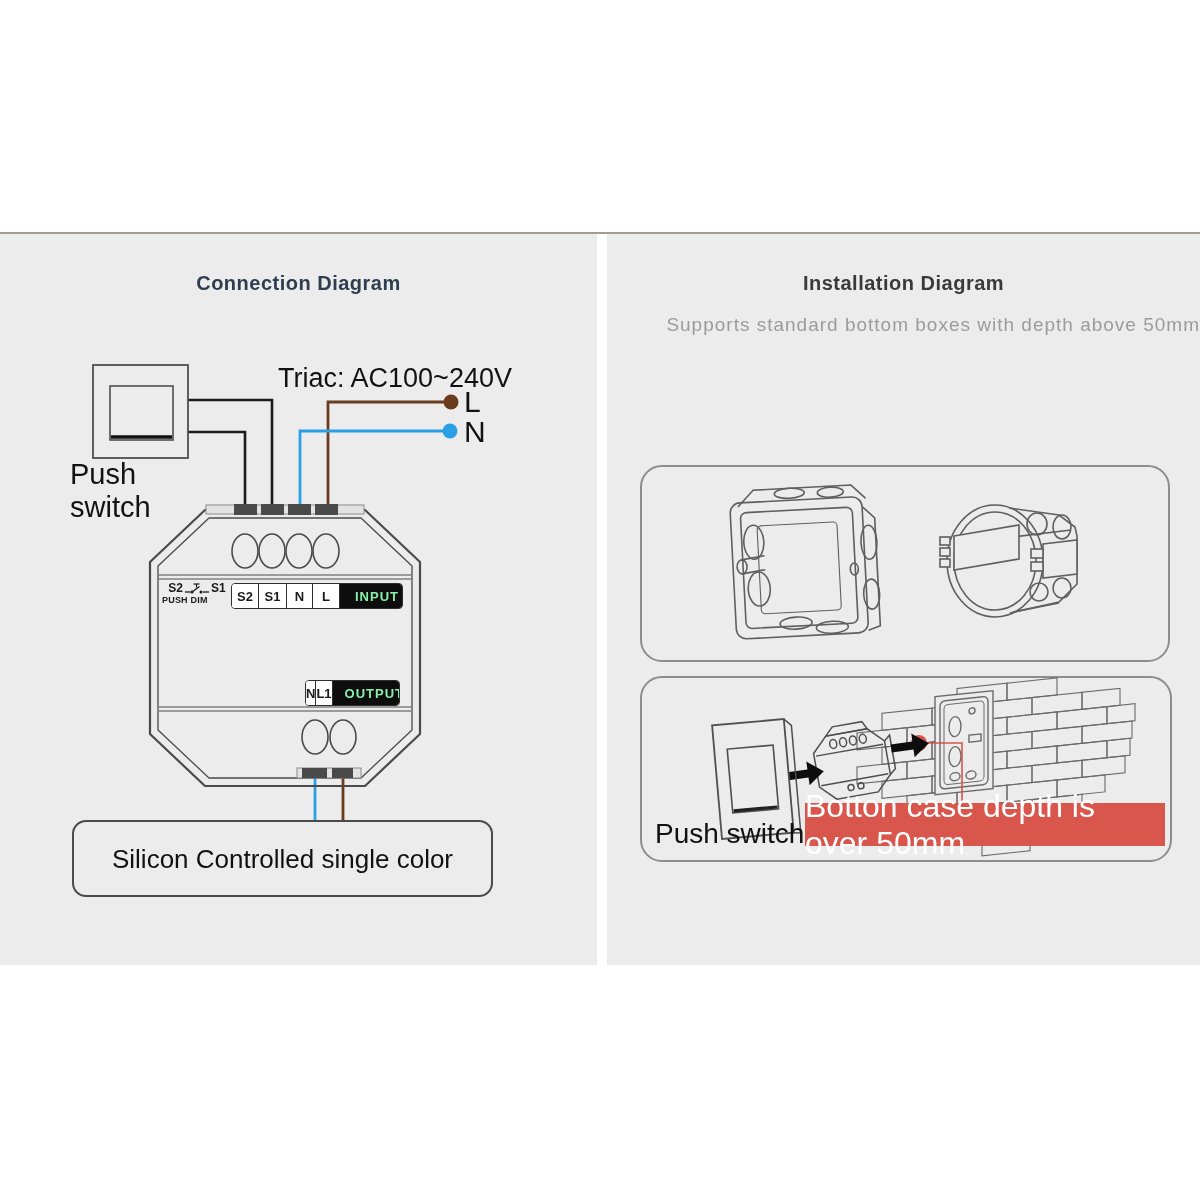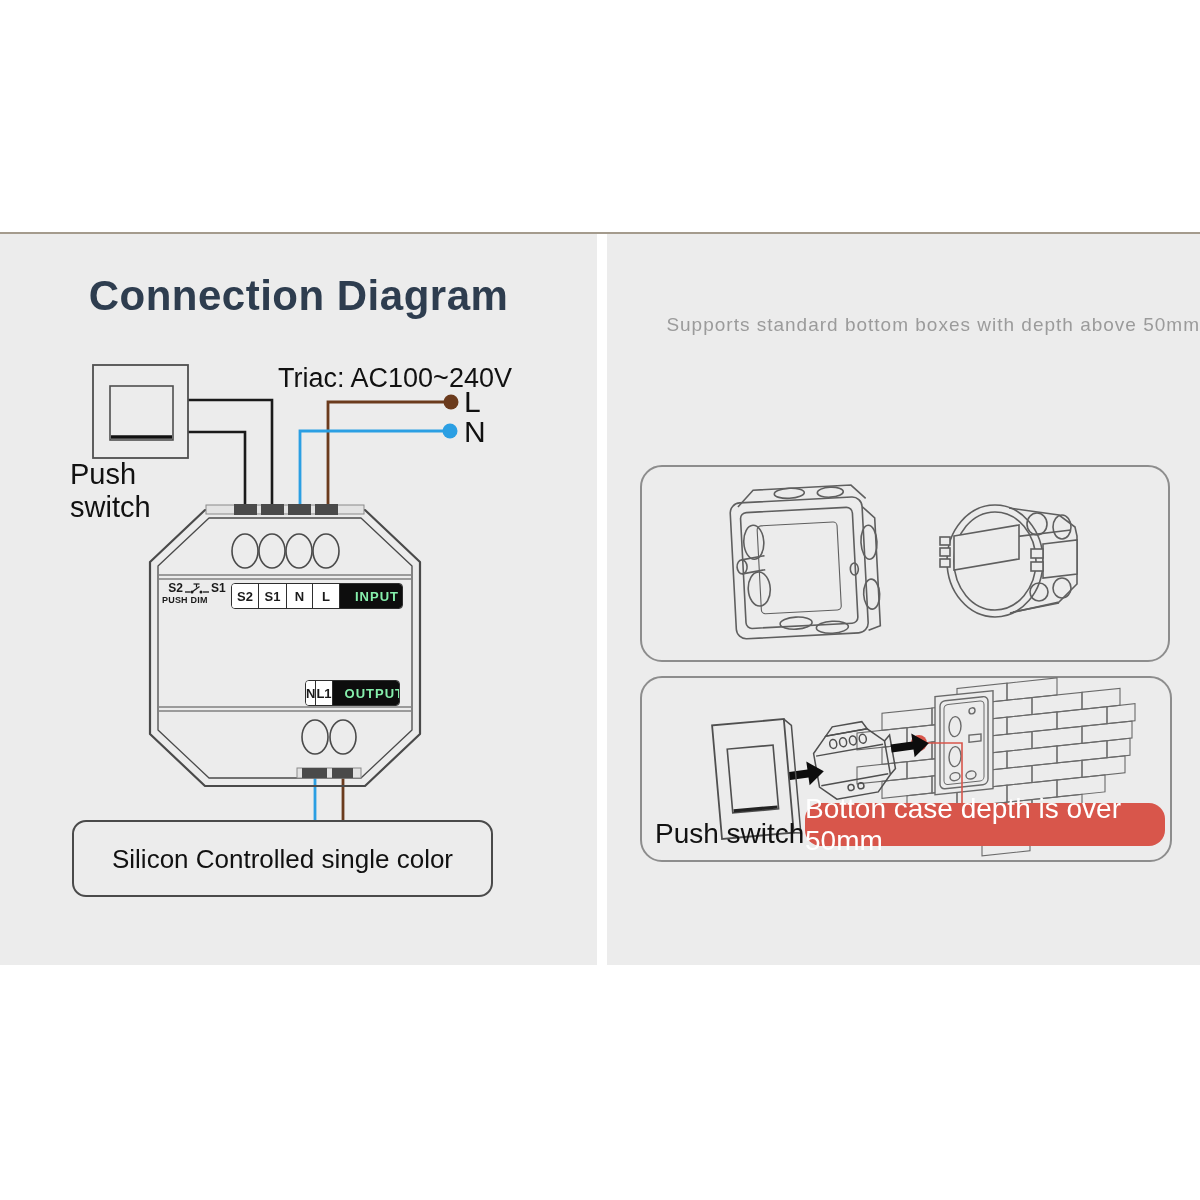--- a/index.html
+++ b/index.html
@@ -2,21 +2,21 @@
 <html><head>
 <meta charset="utf-8">
 <style>
   html,body{margin:0;padding:0;}
   body{width:1200px;height:1200px;background:#ffffff;font-family:"Liberation Sans","DejaVu Sans",sans-serif;overflow:hidden;}
   .page{position:relative;width:1200px;height:1200px;}
   .top-rule{position:absolute;left:0;top:232px;width:1200px;height:2px;background:#a49b8d;}
   .panel{position:absolute;top:234px;height:731px;background:#ececec;}
   .panel-left{left:0;width:597px;}
   .panel-right{left:607px;width:593px;}
-  .panel-title{position:absolute;left:0;top:38px;width:100%;text-align:center;font-size:42px;font-weight:700;letter-spacing:.5px;}
+  .panel-title{position:absolute;left:0;top:38px;width:100%;text-align:center;font-size:20px;font-weight:700;letter-spacing:.5px;}
   .panel-title.left{color:#2e3d4f;}
   .panel-title.right{color:#3a3a3a;}
   .subtitle{position:absolute;left:0;top:80px;width:100%;text-align:right;font-size:19px;letter-spacing:1px;color:#9b9b9b;}
   .panel-svg{position:absolute;left:0;top:0;z-index:1;}
   .lbl{position:absolute;color:#111;z-index:2;}
   .lbl-pushswitch{left:70px;top:224px;width:150px;font-size:29px;}
   .lbl-input{left:270px;top:129px;width:250px;text-align:center;font-size:27px;}
   .lbl-L{left:464px;top:151px;font-size:30px;}
   .lbl-N{left:464px;top:181px;font-size:30px;}
   .tstrip{position:absolute;display:flex;height:26px;border:1.5px solid #2e2e2e;border-radius:4px;overflow:hidden;background:#fff;z-index:2;box-sizing:border-box;}
@@ -26,21 +26,21 @@
   .strip-output{left:305px;top:446px;width:95px;}
   .switch-legend{position:absolute;left:162px;top:347px;width:70px;z-index:2;color:#1a1a1a;}
   .switch-legend .row1{display:flex;align-items:center;justify-content:center;gap:2px;font-size:12px;font-weight:700;}
   .switch-legend .row2{text-align:left;font-size:9px;font-weight:700;letter-spacing:.2px;margin-top:0px;}
   .load-box{position:absolute;left:72px;top:586px;width:421px;height:77px;border:2px solid #4a4a4a;border-radius:14px;box-sizing:border-box;display:flex;flex-direction:column;align-items:center;justify-content:center;z-index:2;}
   .load-box div{font-size:26px;color:#111;line-height:34px;}
   .inst-box{position:absolute;border:2px solid #8d8d8d;border-radius:22px;box-sizing:border-box;z-index:0;}
   .inst-box1{left:33px;top:231px;width:530px;height:197px;}
   .inst-box2{left:33px;top:442px;width:532px;height:186px;}
   .lbl-pushswitch-r{left:48px;top:584px;width:150px;font-size:28px;z-index:3;}
-  .depth-note{position:absolute;left:198px;top:569px;width:360px;height:43px;background:#d8564b;border-radius:16px;color:#ffffff;font-size:28px;display:flex;align-items:center;justify-content:center;z-index:3;}
+  .depth-note{position:absolute;left:198px;top:569px;width:360px;height:43px;background:#d8564b;border-radius:0;color:#ffffff;font-size:32px;display:flex;align-items:center;justify-content:center;z-index:3;}
 </style>
 </head>
 <body>
 
 <div class="page">
   <div class="top-rule"></div>
 
   <div class="panel panel-left">
     <div class="panel-title left">Connection Diagram</div>
 
@@ -136,20 +136,21 @@
       <div class="cell" style="width:25px">L1</div>
       <div class="badge">OUTPUT</div>
     </div>
 
     <div class="load-box">
       <div>Silicon Controlled single color</div>
     </div>
   </div>
 
   <div class="panel panel-right">
+    <div class="panel-title right">Installation Diagram</div>
     <div class="subtitle">Supports standard bottom boxes with depth above 50mm</div>
 
     <div class="inst-box inst-box1"></div>
     <div class="inst-box inst-box2"></div>
 
     <svg class="panel-svg" width="593" height="731" viewBox="0 0 593 731">
 
       <g stroke="#5f5f5f" stroke-width="1.6" fill="none" transform="rotate(-3 190 330)">
         <polyline points="134,270 150,254 248,254 262,268"></polyline>
         <ellipse cx="186" cy="259" rx="15" ry="5"></ellipse>

